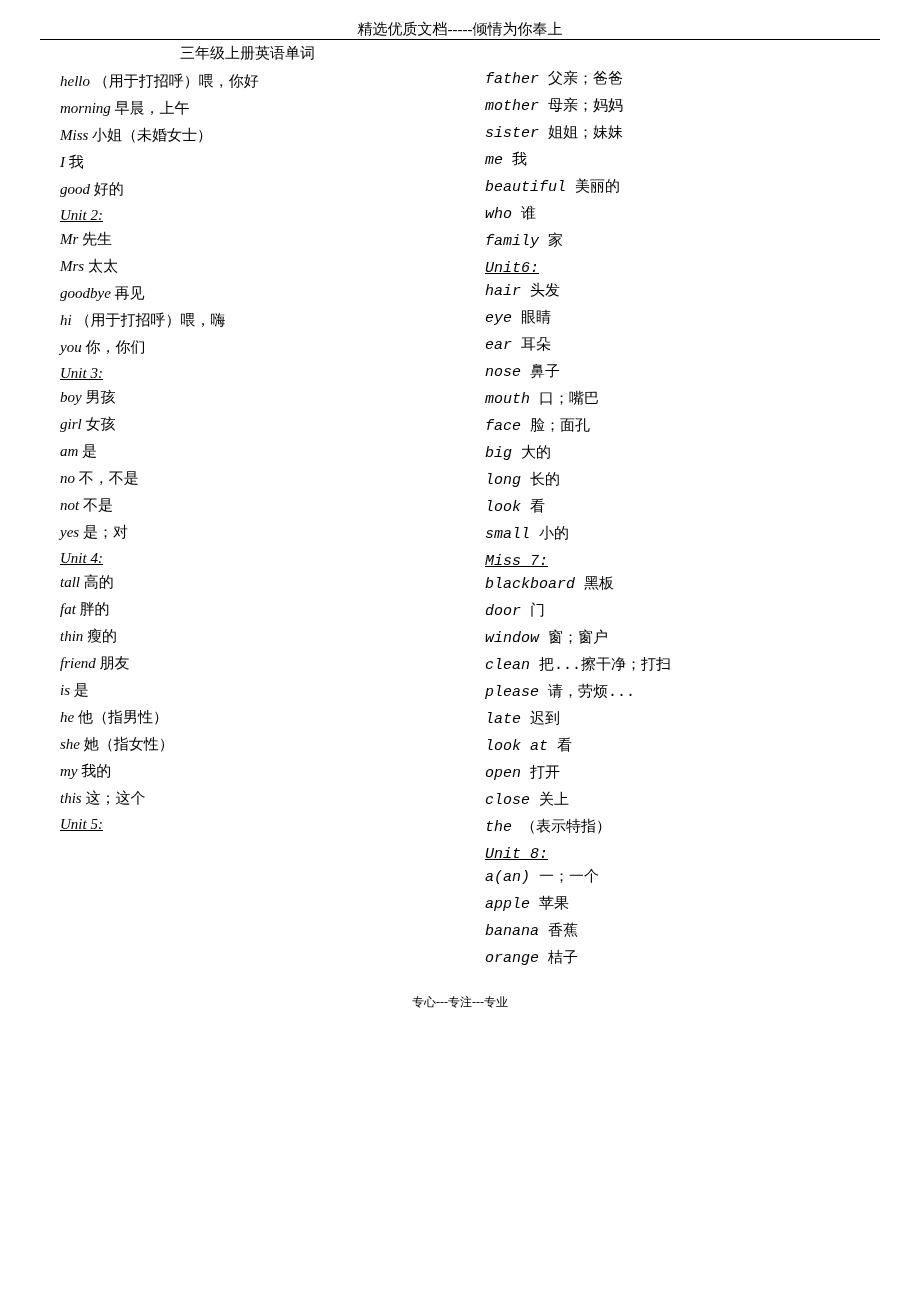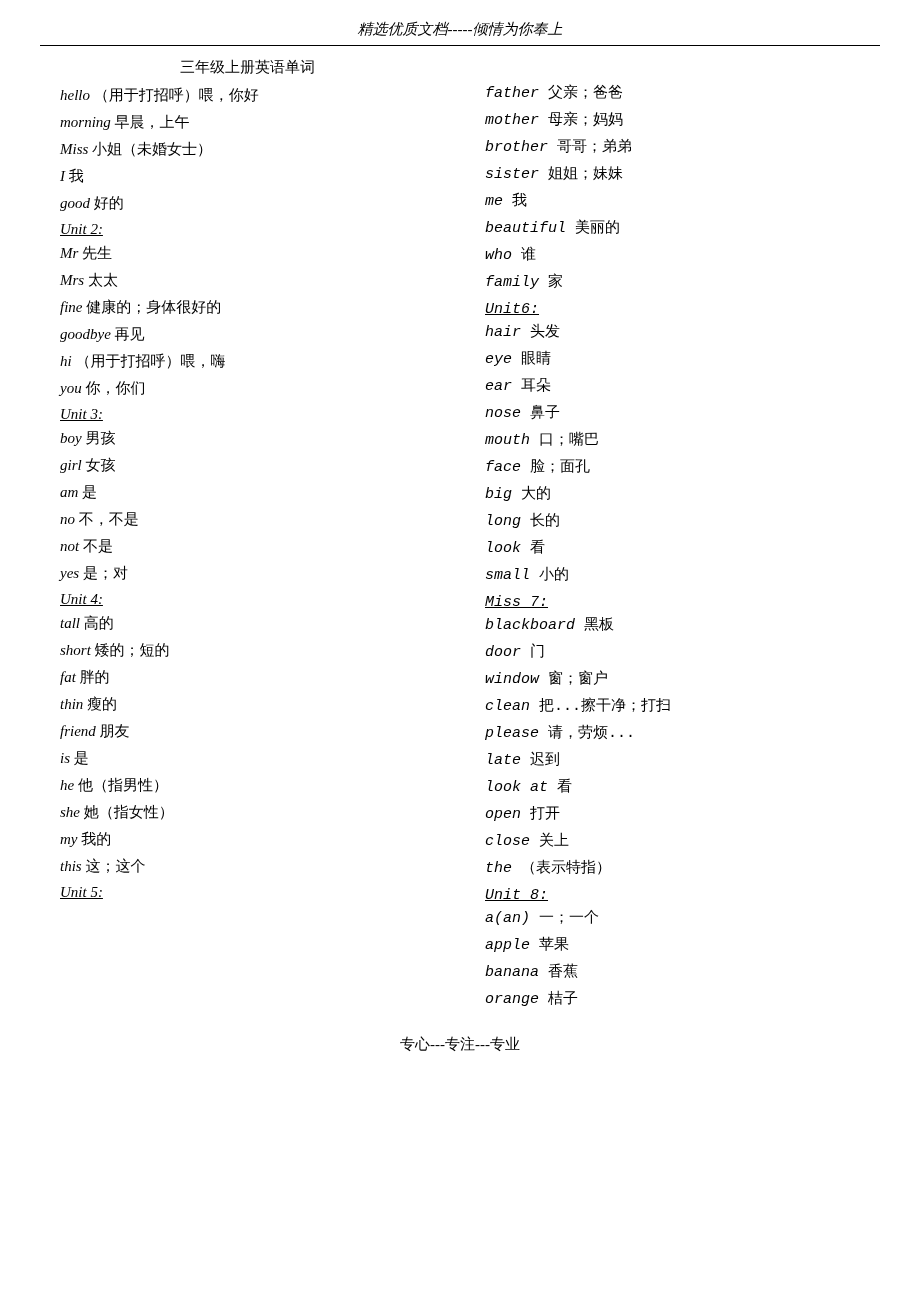--- a/index.html
+++ b/index.html
@@ -12,24 +12,22 @@
       font-family: 'SimSun', 'STSong', serif;
       font-size: 15px;
       color: #000;
       width: 920px;
       min-height: 1302px;
       padding: 20px 40px;
     }
     .page-header {
       text-align: center;
       border-bottom: 1px solid #000;
-      padding-bottom: 6px;
-      margin-bottom: 12px;
+      margin-bottom: 4px;
       font-size: 15px;
-      font-style: italic;
     }
     .content-area {
       display: flex;
       gap: 10px;
       width: 100%;
     }
     .column {
       flex: 1;
       padding: 0 10px;
     }
@@ -58,21 +56,21 @@
       font-style: italic;
     }
     .page-title {
       text-align: center;
       margin-bottom: 6px;
       font-size: 15px;
     }
     .page-footer {
       text-align: center;
       margin-top: 20px;
-      font-size: 15px;
+      font-size: 12px;
     }
   </style>
 </head>
 <body>
 
 <div>
   <div class="page-header">
     <span>精选优质文档-----倾情为你奉上</span>
   </div>
 
@@ -83,54 +81,51 @@
 
       <div class="vocab-item"><span class="en">hello</span>  （用于打招呼）喂，你好</div>
       <div class="vocab-item"><span class="en">morning</span>  早晨，上午</div>
       <div class="vocab-item"><span class="en">Miss</span>  小姐（未婚女士）</div>
       <div class="vocab-item"><span class="en">I</span>  我</div>
       <div class="vocab-item"><span class="en">good</span>  好的</div>
 
       <span class="section-title">Unit 2:</span>
       <div class="vocab-item"><span class="en">Mr</span>  先生</div>
       <div class="vocab-item"><span class="en">Mrs</span>  太太</div>
-      <div class="vocab-item"><span class="en">fine</span>  健康的；身体很好的</div>
       <div class="vocab-item"><span class="en">goodbye</span>  再见</div>
       <div class="vocab-item"><span class="en">hi</span>  （用于打招呼）喂，嗨</div>
       <div class="vocab-item"><span class="en">you</span>  你，你们</div>
 
       <span class="section-title">Unit 3:</span>
       <div class="vocab-item"><span class="en">boy</span>  男孩</div>
       <div class="vocab-item"><span class="en">girl</span>  女孩</div>
       <div class="vocab-item"><span class="en">am</span>  是</div>
       <div class="vocab-item"><span class="en">no</span>  不，不是</div>
       <div class="vocab-item"><span class="en">not</span>  不是</div>
       <div class="vocab-item"><span class="en">yes</span>  是；对</div>
 
       <span class="section-title">Unit 4:</span>
       <div class="vocab-item"><span class="en">tall</span>  高的</div>
-      <div class="vocab-item"><span class="en">short</span>  矮的；短的</div>
       <div class="vocab-item"><span class="en">fat</span>  胖的</div>
       <div class="vocab-item"><span class="en">thin</span>  瘦的</div>
       <div class="vocab-item"><span class="en">friend</span>  朋友</div>
       <div class="vocab-item"><span class="en">is</span>  是</div>
       <div class="vocab-item"><span class="en">he</span>  他（指男性）</div>
       <div class="vocab-item"><span class="en">she</span>  她（指女性）</div>
       <div class="vocab-item"><span class="en">my</span>  我的</div>
       <div class="vocab-item"><span class="en">this</span>  这；这个</div>
 
       <span class="section-title">Unit 5:</span>
     </div>
 
     <div class="column column-right">
 
       <div style="margin-top: 24px;"></div>
       <div class="vocab-item"><span class="en">father</span>  父亲；爸爸</div>
       <div class="vocab-item"><span class="en">mother</span>  母亲；妈妈</div>
-      <div class="vocab-item"><span class="en">brother</span>  哥哥；弟弟</div>
       <div class="vocab-item"><span class="en">sister</span>  姐姐；妹妹</div>
       <div class="vocab-item"><span class="en">me</span>  我</div>
       <div class="vocab-item"><span class="en">beautiful</span>  美丽的</div>
       <div class="vocab-item"><span class="en">who</span>  谁</div>
       <div class="vocab-item"><span class="en">family</span>  家</div>
 
       <span class="section-title">Unit6:</span>
       <div class="vocab-item"><span class="en">hair</span>  头发</div>
       <div class="vocab-item"><span class="en">eye</span>  眼睛</div>
       <div class="vocab-item"><span class="en">ear</span>  耳朵</div>

